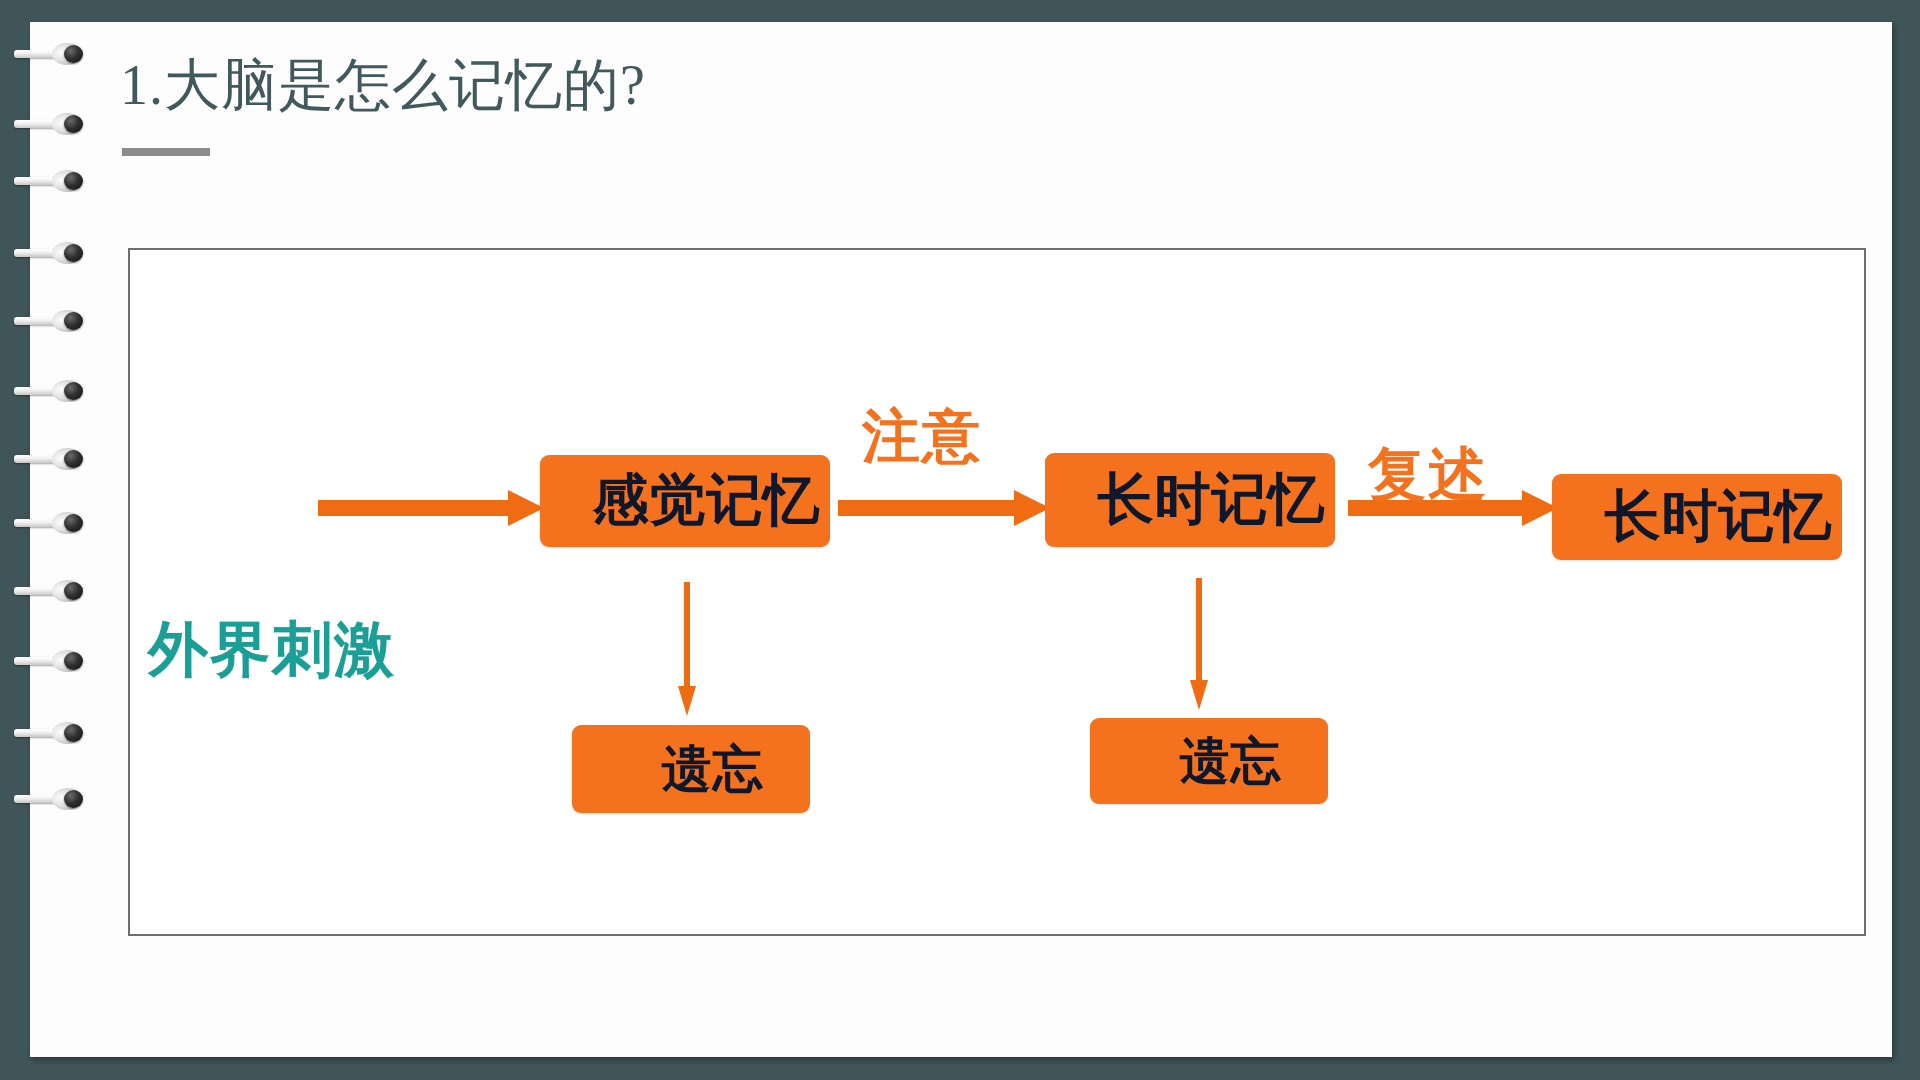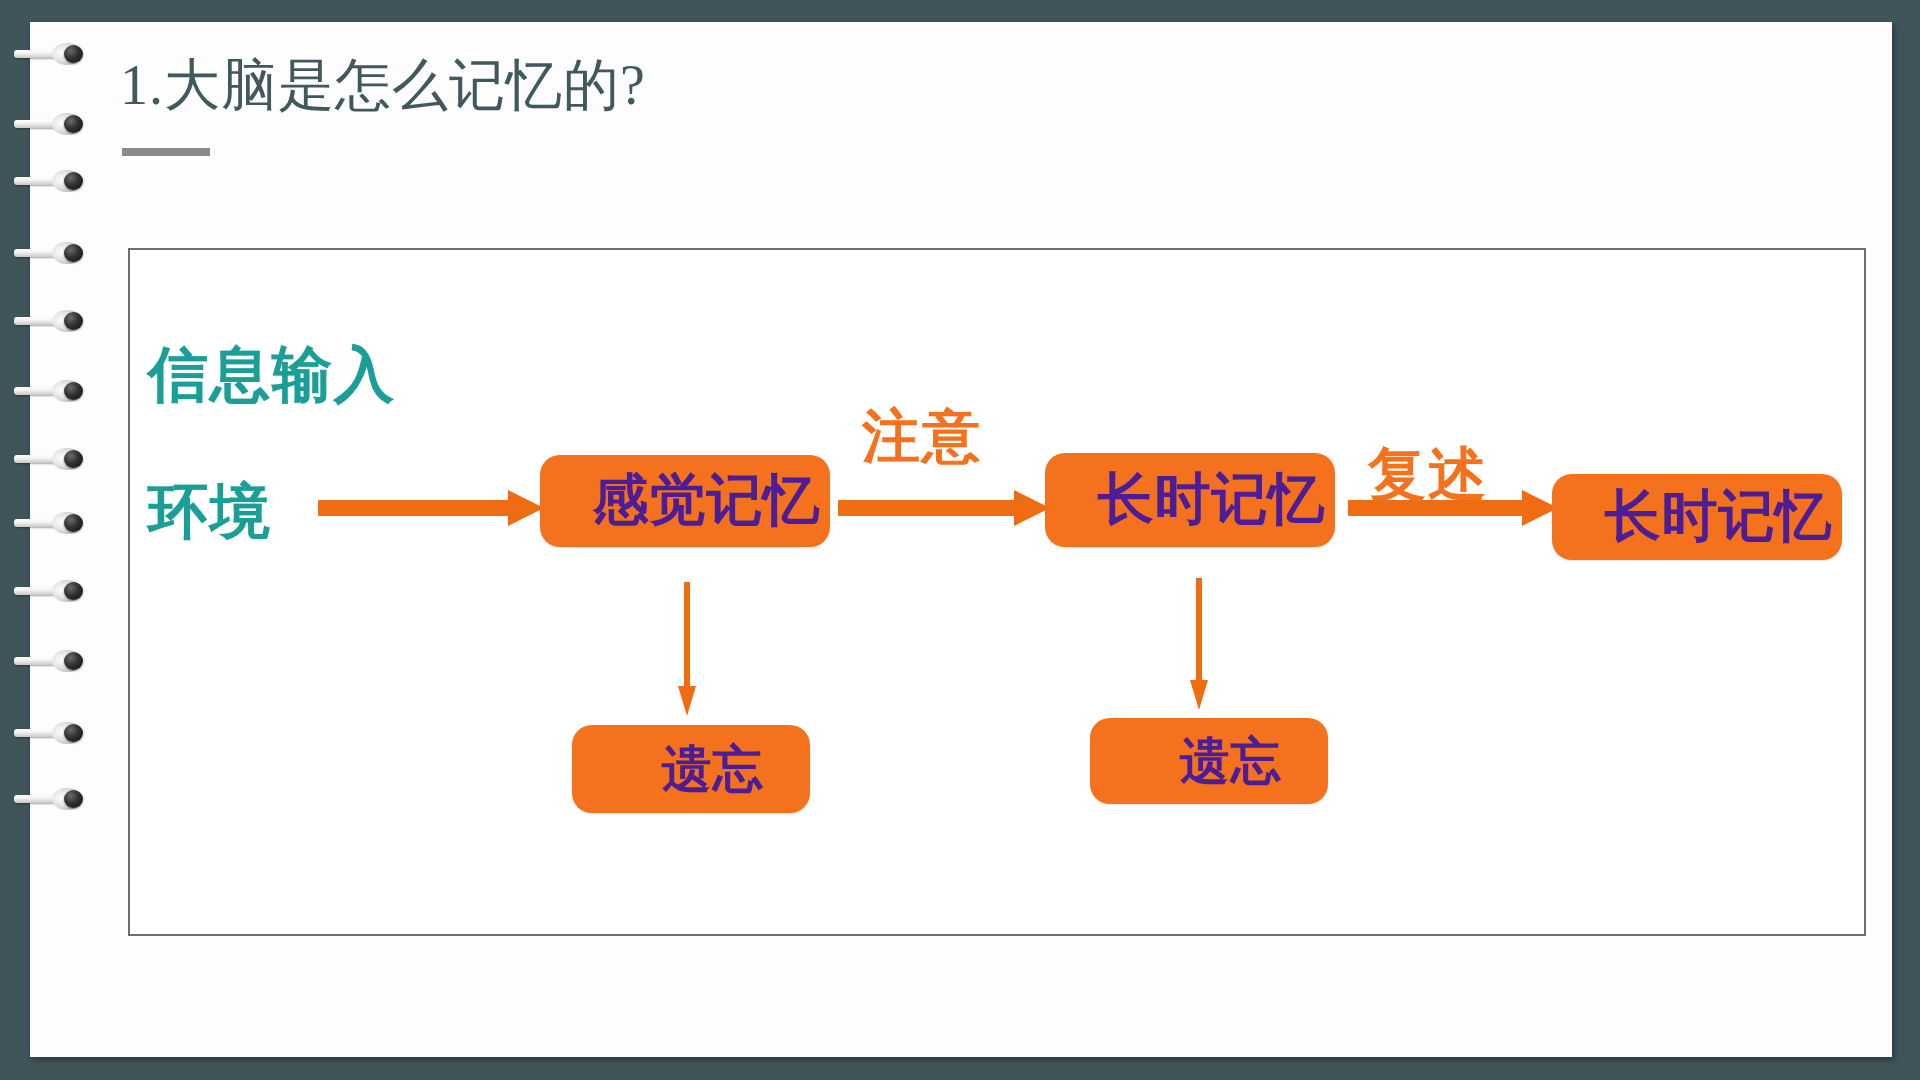--- a/index.html
+++ b/index.html
@@ -77,22 +77,22 @@
     text-shadow:0 0 1px rgba(27,158,150,.55);
   }
   .teal-1{ left:148px; top:335px; }
   .teal-2{ left:148px; top:472px; }
   .teal-3{ left:148px; top:610px; }
 
   
   .mem-box{
     position:absolute;
     background:#f4721e;
-    border-radius:20px;
-    color:#4c1d95;
+    border-radius:9px;
+    color:#0f172a;
     font-weight:bold;
     font-size:56px;
     letter-spacing:1px;
     display:flex; align-items:center; justify-content:center;
     white-space:nowrap;
     box-shadow:0 1px 2px rgba(0,0,0,.12);
     padding-left:43px;
   }
   .box-sensory  { left:540px;  top:455px; width:290px; height:92px; }
   .box-short    { left:1045px; top:453px; width:290px; height:94px; }
@@ -221,22 +221,21 @@
       <div class="socket"></div>
       <div class="head"></div>
     </div>
   </div>
 
   <div class="title">1.大脑是怎么记忆的?</div>
   <div class="title-rule"></div>
 
   <div class="diagram-frame"></div>
 
-  <div class="teal-label teal-1">信息输入</div>
-  <div class="teal-label teal-2">环境</div>
+  <div class="teal-label teal-3">外界刺激</div>
 
   <div class="h-arrow arrow-1">
     <div class="shaft"></div>
     <div class="head"></div>
   </div>
   <div class="h-arrow arrow-2">
     <div class="shaft"></div>
     <div class="head"></div>
   </div>
   <div class="h-arrow arrow-3">

